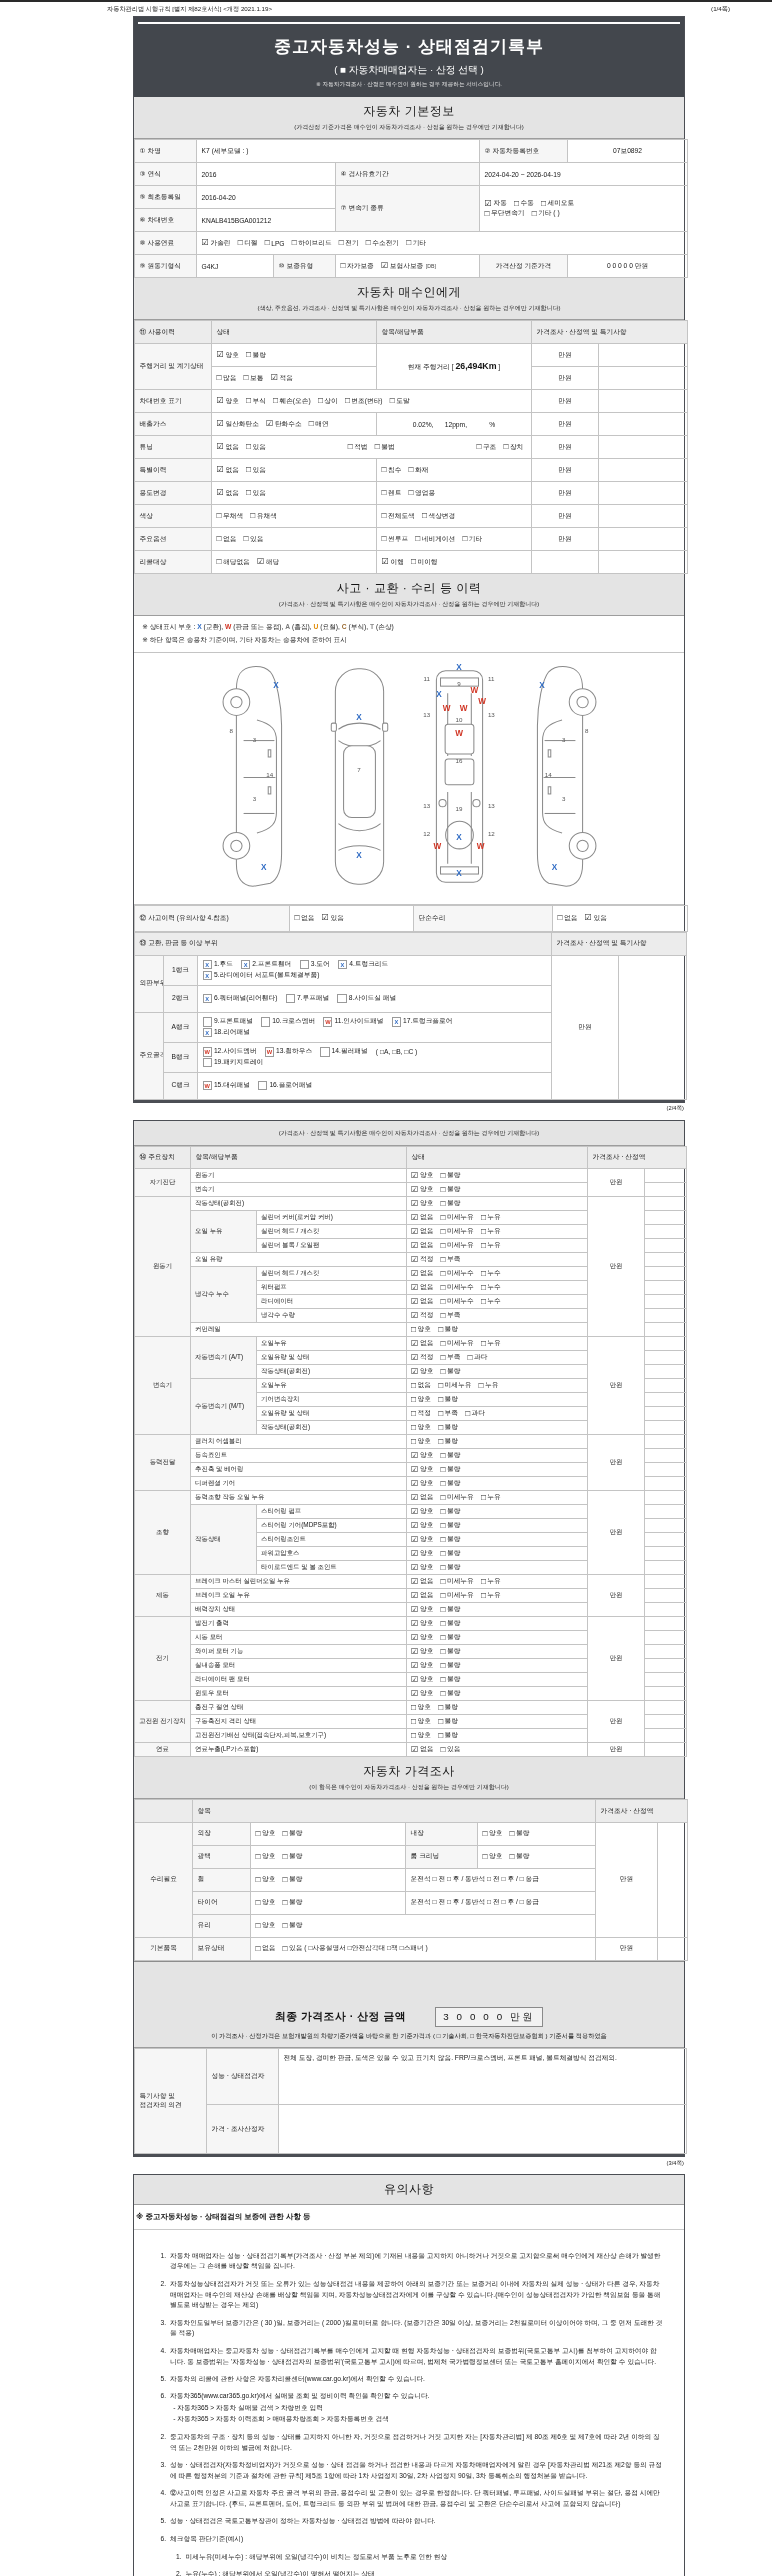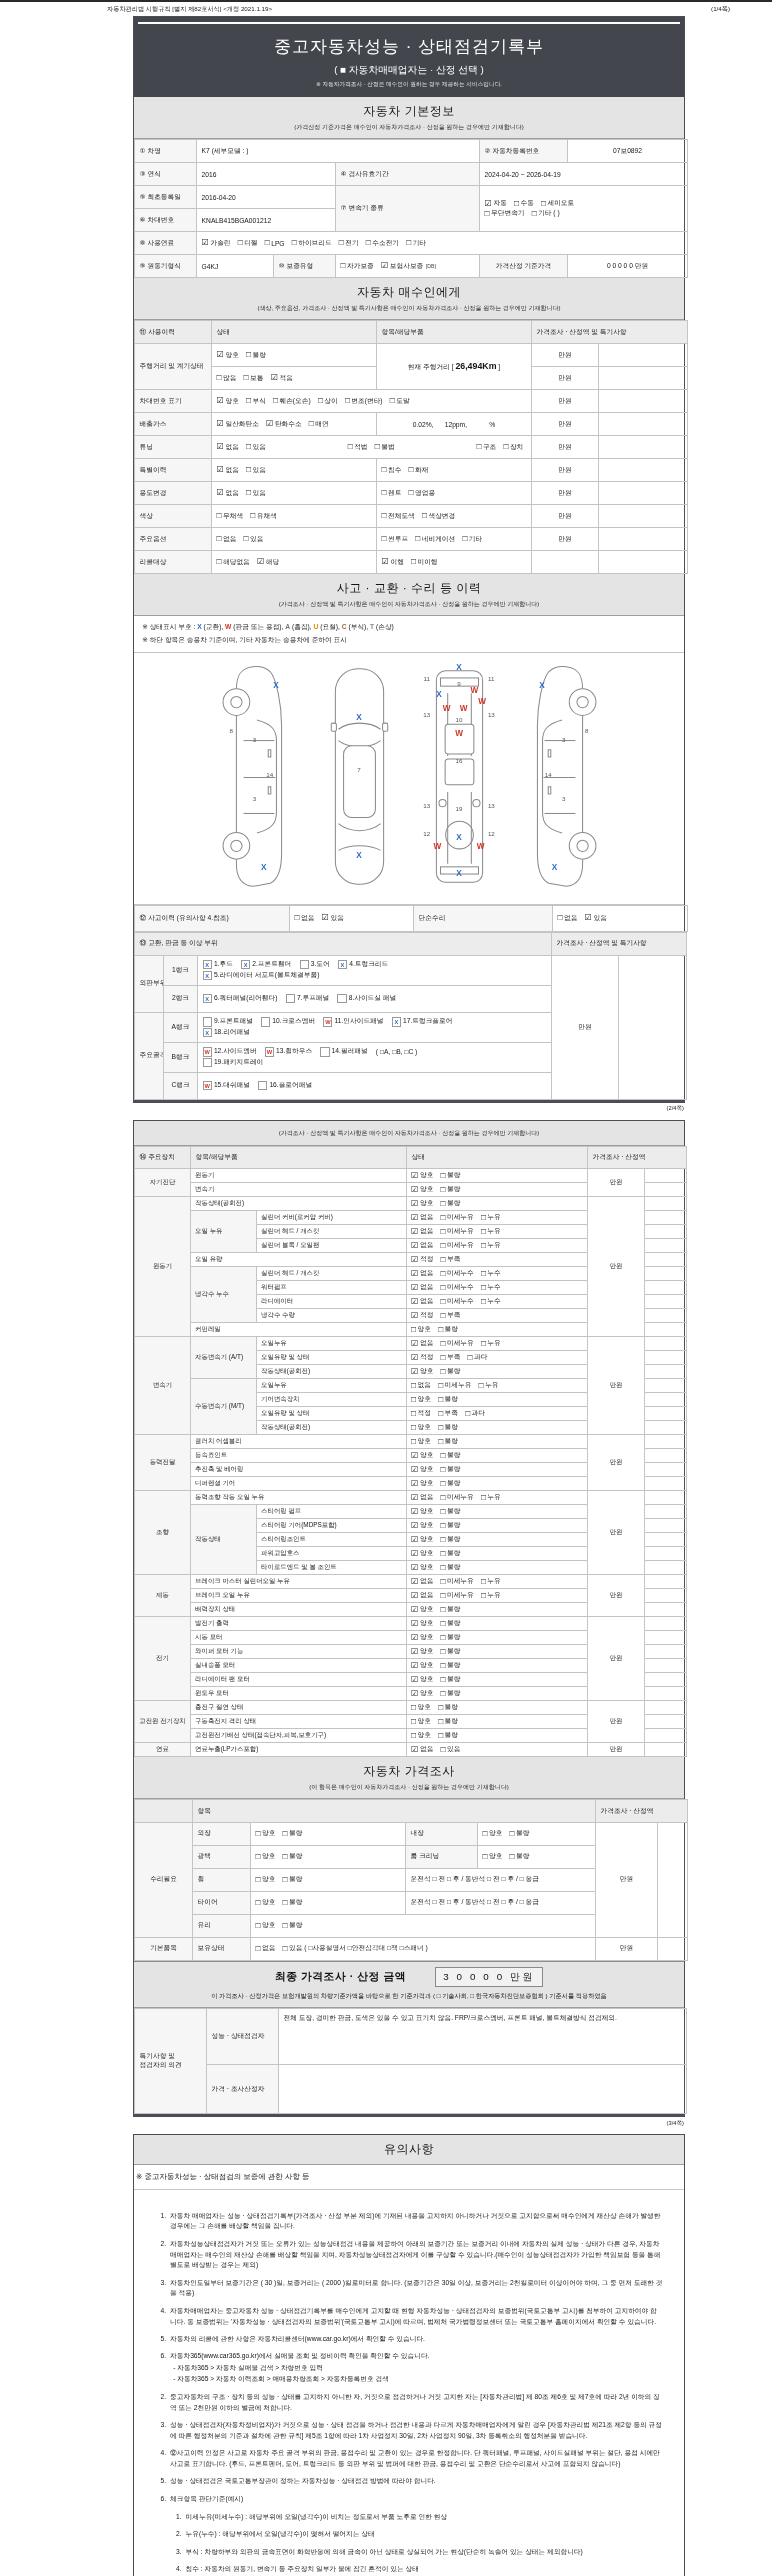--- a/index.html
+++ b/index.html
@@ -5,21 +5,21 @@
   html,body{margin:0;padding:0;background:#fff;}
   body{width:773px;font-family:"Liberation Sans","DejaVu Sans",sans-serif;color:#151515;}
   .topline{height:1.5px;background:#2a2a2a;}
   .meta{width:623px;margin:3.1px 0 2.1px 107px;display:flex;justify-content:space-between;font-size:6.2px;color:#222;}
   .sheet{width:552px;margin:0 88px 0 133px;}
   .page{border:1px solid #4b4e54;border-bottom-width:3.1px;background:#fff;}
   .pgmark{text-align:right;font-size:5.7px;color:#222;margin:2.6px 1px 6.2px 0;}
   .dark{background:#43474d;color:#fff;}
   .title-band{padding:5.2px 0 8.2px;text-align:center;}
   .title-band .bar{height:2.6px;background:#fff;margin:0 4.1px 10.3px;}
-  .t-main{font-size:17px;font-weight:normal;letter-spacing:1px;}
+  .t-main{font-size:17px;font-weight:bold;letter-spacing:1px;}
   .t-sub{font-size:9.8px;margin-top:6.2px;}
   .t-note{font-size:5.7px;margin-top:4.1px;color:#e9e9e9;}
   .docno{padding:2.6px 6.2px 3.1px;font-size:7.7px;font-weight:bold;border-top:0.5px solid #70747a;}
   .band{background:#e4e4e4;text-align:center;padding:5.7px 0 6.2px;border-bottom:0.5px solid #9d9d9d;}
   .band .bt{font-size:12px;font-weight:normal;letter-spacing:0.5px;}
   .band .bn{font-size:6px;margin-top:3.1px;color:#222;}
   table{border-collapse:collapse;width:100%;table-layout:fixed;}
   td,th{border:0.5px solid #c4c4c4;font-size:6.7px;padding:3.1px 4.6px;vertical-align:middle;word-break:keep-all;overflow:hidden;}
   th{background:#ececec;font-weight:normal;text-align:left;height:15.5px;}
   .lb{background:#f6f6f6;}
@@ -44,26 +44,26 @@
   .mk.bl{color:#2f6bc4;}
   .mk.rd{color:#d03423;}
   .mk.nm{color:#555;font-weight:normal;font-size:6.2px;}
   .mbx{display:inline-flex;width:7.2px;height:7.2px;border:0.5px solid #9a9a9a;align-items:center;justify-content:center;font-size:5.7px;font-weight:bold;margin-right:2.1px;background:#fff;flex:none;}
   .mbx.bl{color:#2f6bc4;}
   .mbx.rd{color:#d03423;}
   .exline{display:flex;align-items:center;gap:8.2px;margin:1.5px 0;font-size:6.7px;}
   .exline .ent{display:inline-flex;align-items:center;}
   .bigkm{font-size:8.8px;font-weight:bold;}
   .final-band{background:#e4e4e4;border-top:1px solid #8d8d8d;border-bottom:0.5px solid #9d9d9d;padding:5.2px 0 6.2px;text-align:center;}
-  .final-line{display:flex;justify-content:center;align-items:center;gap:29px;}
+  .final-line{display:flex;justify-content:center;align-items:center;gap:29px;margin-top:40px;}
   .final-label{font-size:10.8px;font-weight:bold;letter-spacing:0.5px;}
   .final-box{border:0.5px solid #8a8a8a;background:#f2f2f2;padding:2.6px 7.2px;font-size:9.8px;letter-spacing:2.6px;}
   .final-note{font-size:6.2px;margin-top:4.6px;}
   .notice-wrap{padding:13.4px 20.6px 15.5px;}
-  .n-sec{font-size:7.5px;font-weight:normal;padding:7.2px 2.1px;border-bottom:0.5px solid #c9c9c9;}
+  .n-sec{font-size:7.5px;font-weight:bold;padding:7.2px 2.1px;border-bottom:0.5px solid #c9c9c9;}
   .notice-wrap ol{margin:7.2px 0 5.2px 13.4px;padding:0;}
   .notice-wrap li{font-size:6.7px;line-height:1.6;margin:6.7px 0;padding-left:2.1px;}
   .subln{font-size:6.7px;line-height:1.7;margin-left:3.1px;}
   .inner{margin-top:5.2px;}
   .opin td{font-size:6.7px;}
 </style>
 </head>
 <body>
 
 <div class="topline"></div>

